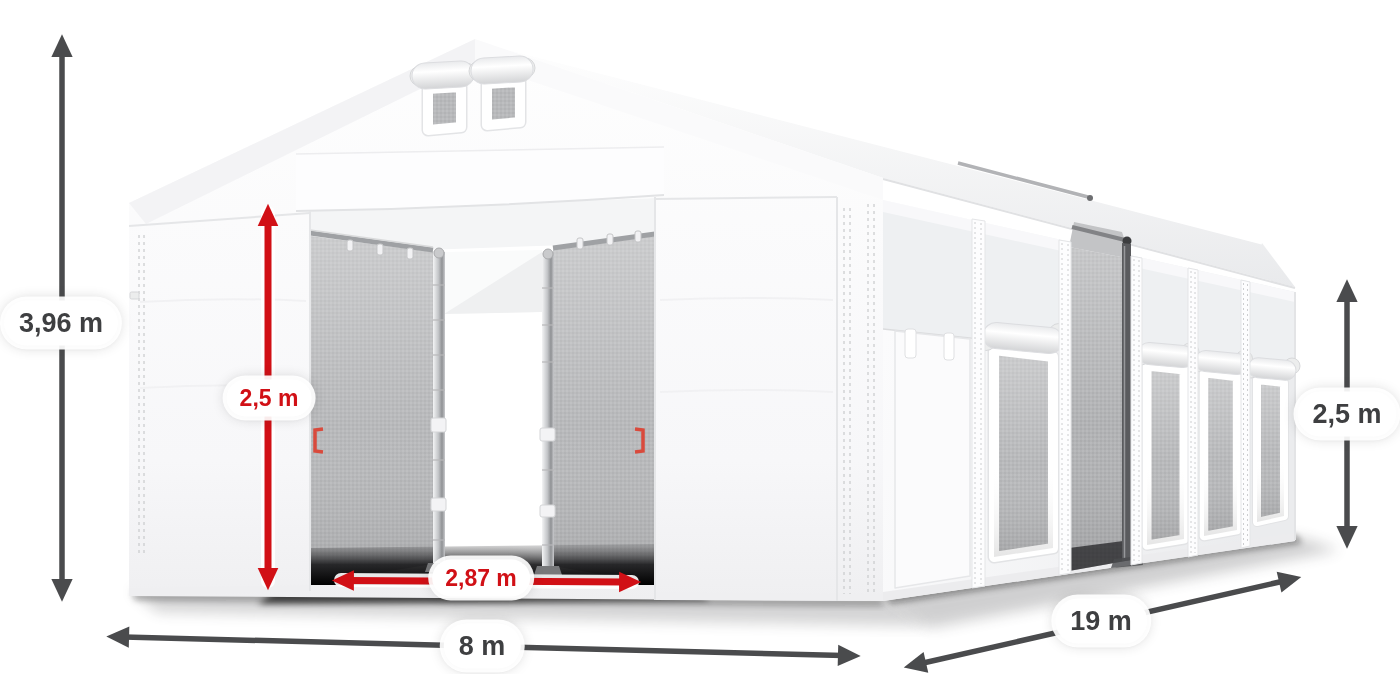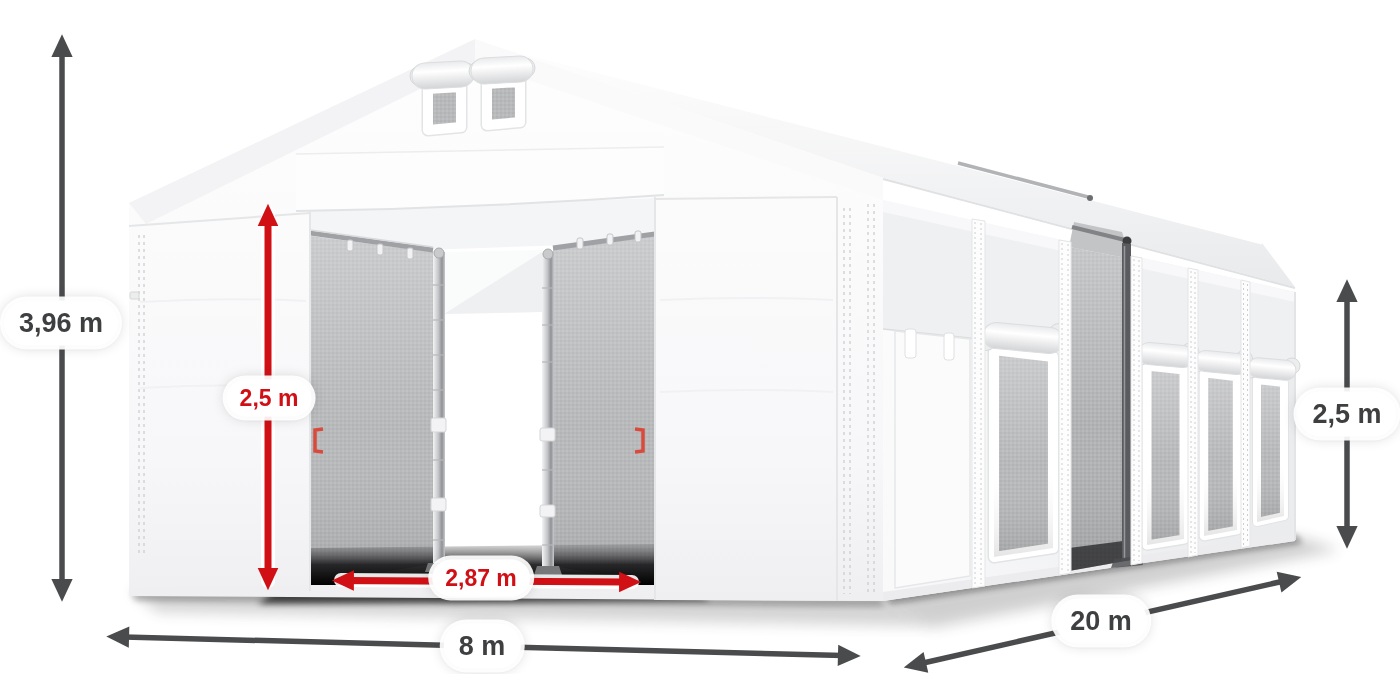--- a/index.html
+++ b/index.html
@@ -324,16 +324,16 @@
       <line class="halo" x1="341" y1="580" x2="632" y2="582" stroke-width="14"></line>
       <line class="arrow-line-red" x1="349" y1="580.5" x2="624" y2="582" stroke-width="7" marker-start="url(#mred)" marker-end="url(#mred)"></line>
     </g>
   </g>
 </svg>
 
 <div class="pill pill-dark" style="left:61px;top:323px">3,96 m</div>
 <div class="pill pill-red" style="left:269px;top:398px">2,5 m</div>
 <div class="pill pill-red" style="left:481px;top:578px">2,87 m</div>
 <div class="pill pill-dark" style="left:482px;top:646px">8 m</div>
-<div class="pill pill-dark" style="left:1101px;top:621px">20 m</div>
+<div class="pill pill-dark" style="left:1101px;top:621px">19 m</div>
 <div class="pill pill-dark" style="left:1347px;top:414px">2,5 m</div>
 
 </div>
 
 </body></html>

